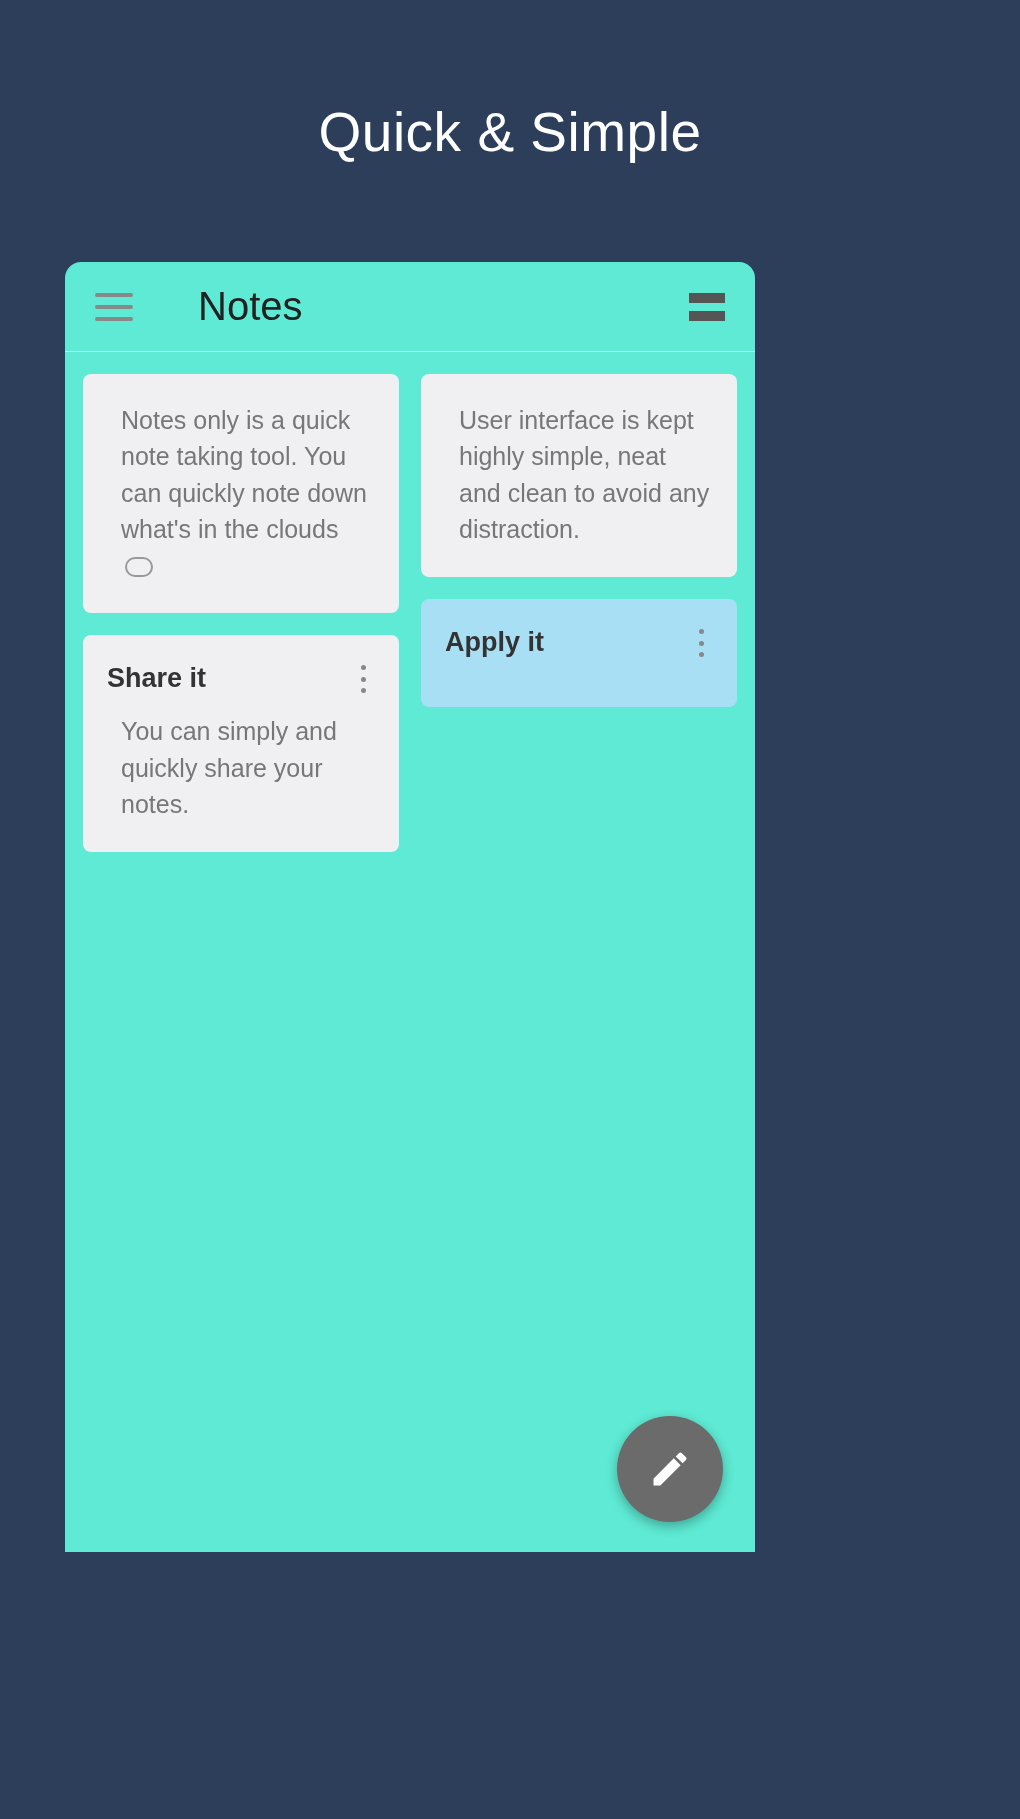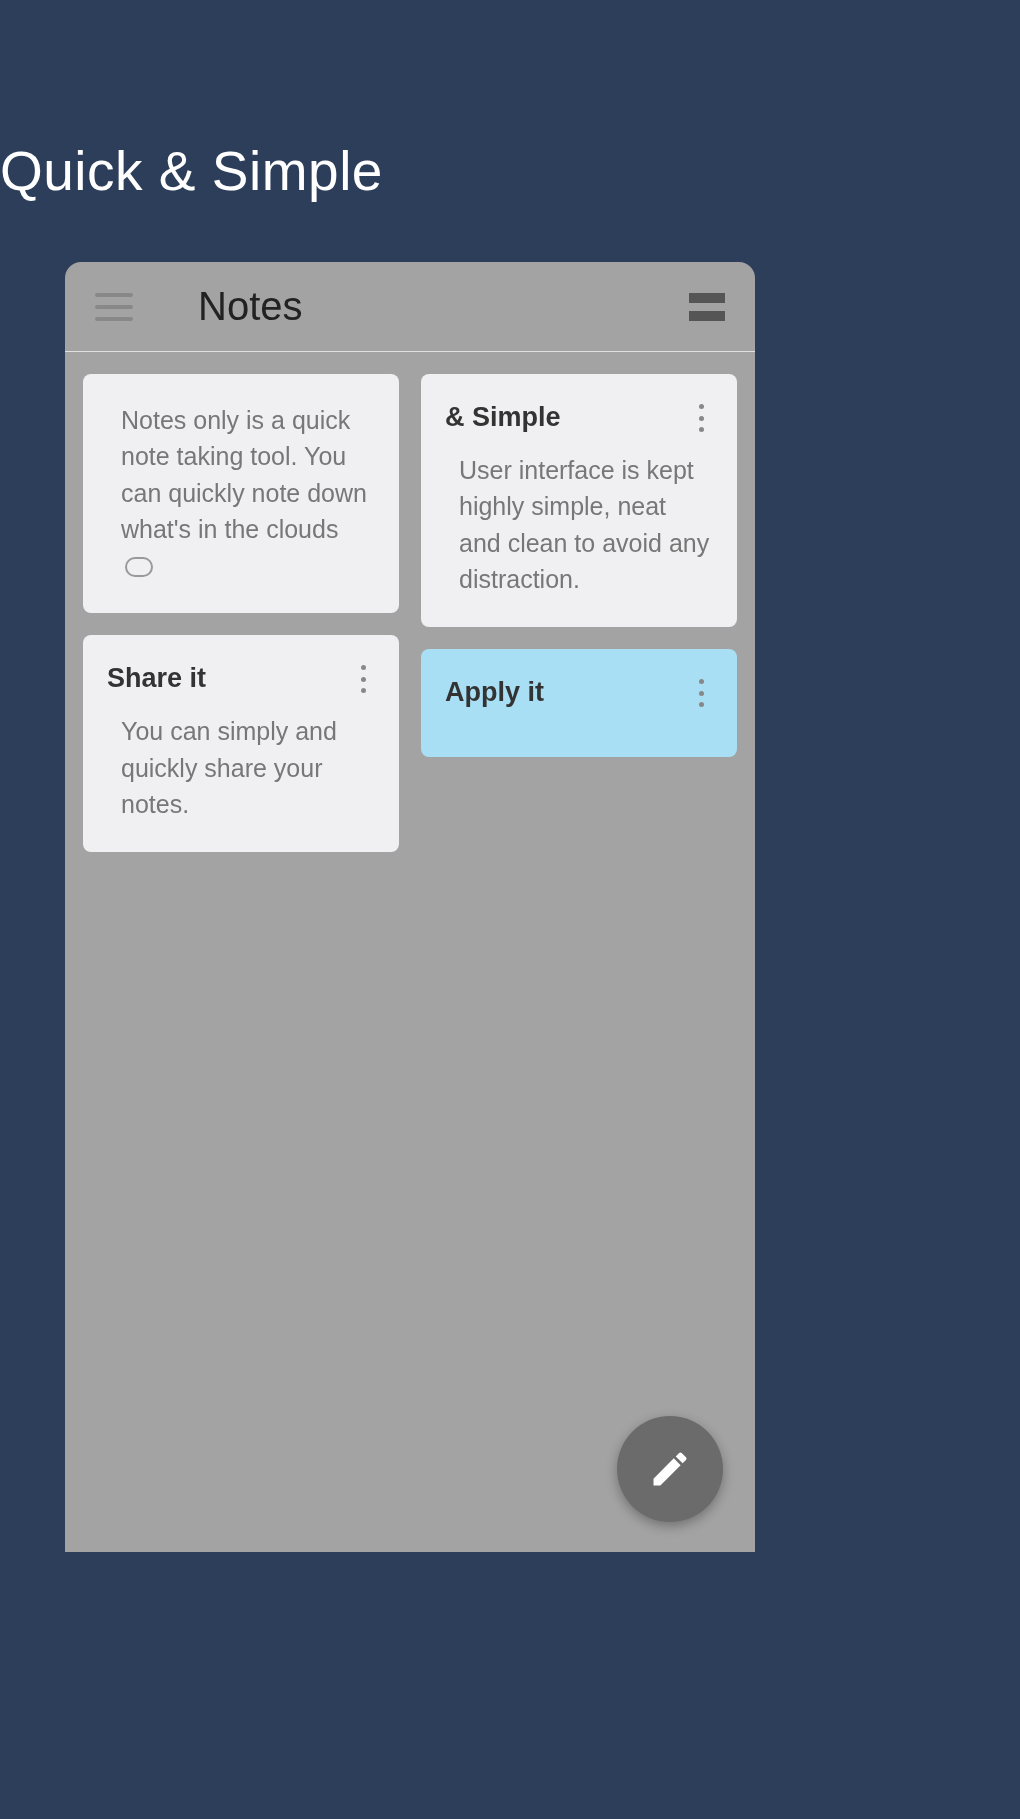--- a/index.html
+++ b/index.html
@@ -12,30 +12,30 @@
       height: 1819px;
       background: #2c3e5a;
       font-family: -apple-system, BlinkMacSystemFont, 'Segoe UI', Arial, sans-serif;
       overflow: hidden;
       position: relative;
     }
     .promo-title {
       color: #ffffff;
       font-size: 55px;
       font-weight: 500;
+      text-align: center;
       padding-top: 100px;
       letter-spacing: 0.5px;
-      margin-top: 39px;
     }
     .phone-screen {
       position: absolute;
       top: 262px;
       left: 65px;
       width: 690px;
-      background: #a3a3a3;
+      background: #5eead4;
       border-radius: 16px 16px 0 0;
       overflow: hidden;
     }
     .app-header {
       display: flex;
       align-items: center;
       padding: 22px 30px;
       border-bottom: 1px solid #e0e0e0;
     }
     .menu-icon {
@@ -194,28 +194,20 @@
                 <span></span>
                 <span></span>
             </div>
           </div>
           <div class="note-body">You can simply and quickly share your notes.</div>
         </div>
       </div>
 
       <div class="notes-column">
         <div class="note-card">
-          <div class="note-header">
-            <div class="note-title">&amp; Simple</div>
-            <div class="more-icon">
-              <span></span>
-                <span></span>
-                <span></span>
-            </div>
-          </div>
           <div class="note-body">User interface is kept highly simple, neat and clean to avoid any distraction.</div>
         </div>
 
         <div class="note-card blue">
           <div class="note-header">
             <div class="note-title">Apply it</div>
             <div class="more-icon">
               <span></span>
                 <span></span>
                 <span></span>

